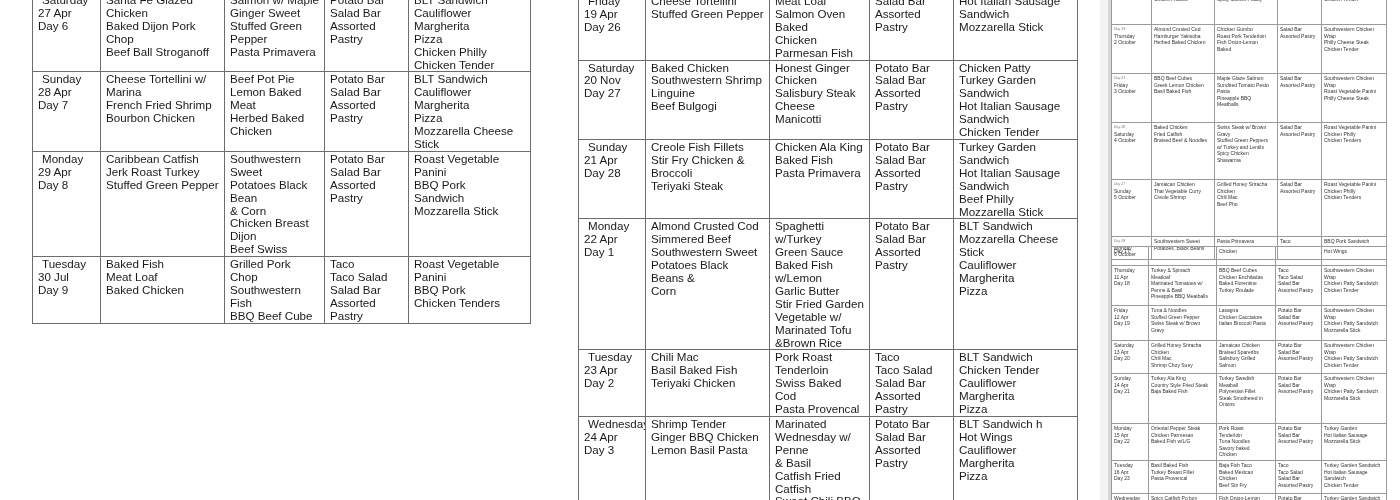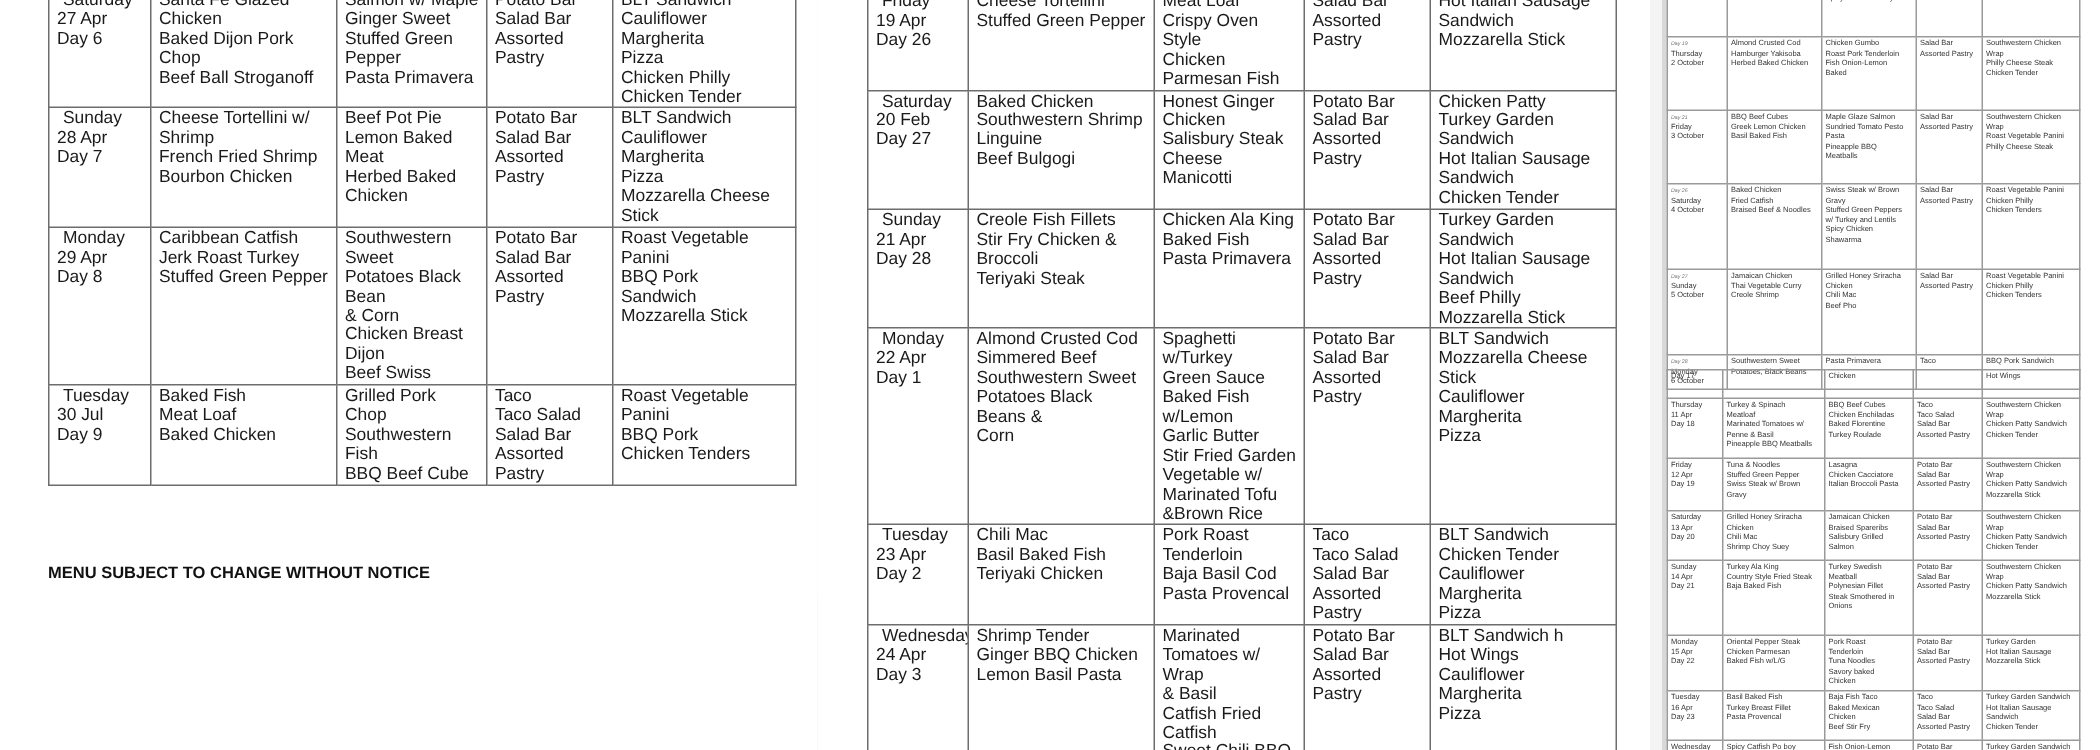--- a/index.html
+++ b/index.html
@@ -100,21 +100,21 @@
           </td>
         </tr>
         <tr style="height: 65px;">
           <td class="day">
             <span class="line first">Sunday</span>
             <span class="line">28 Apr</span>
             <span class="line">Day 7</span>
           </td>
           <td>
             <span class="line first">Cheese Tortellini w/</span>
-            <span class="line">Shrimp</span>
+            <span class="line">Marina</span>
             <span class="line">French Fried Shrimp</span>
             <span class="line">Bourbon Chicken</span>
           </td>
           <td>
             <span class="line first">Beef Pot Pie</span>
             <span class="line">Lemon Baked Meat</span>
             <span class="line">Herbed Baked</span>
             <span class="line">Chicken</span>
           </td>
           <td>
@@ -184,21 +184,20 @@
           </td>
           <td>
             <span class="line first">Roast Vegetable</span>
             <span class="line">Panini</span>
             <span class="line">BBQ Pork</span>
             <span class="line">Chicken Tenders</span>
           </td>
         </tr>
       </tbody>
   </table>
-  <div class="notice">MENU SUBJECT TO CHANGE WITHOUT NOTICE</div>
 </div>
 
 <div class="page mid">
   <table class="menu" id="mid-table">
     <colgroup>
       <col style="width:67px">
         <col style="width:124px">
         <col style="width:100px">
         <col style="width:84px">
         <col style="width:124px">
@@ -209,38 +208,38 @@
             <span class="line first">Friday</span>
             <span class="line">19 Apr</span>
             <span class="line">Day 26</span>
           </td>
           <td>
             <span class="line first">Cheese Tortellini</span>
             <span class="line">Stuffed Green Pepper</span>
           </td>
           <td>
             <span class="line first">Meat Loaf</span>
-            <span class="line">Crispy Oven Style</span>
+            <span class="line">Salmon Oven Baked</span>
             <span class="line">Chicken</span>
             <span class="line">Parmesan Fish</span>
           </td>
           <td>
             <span class="line first">Salad Bar</span>
             <span class="line">Assorted Pastry</span>
           </td>
           <td>
             <span class="line first">Hot Italian Sausage</span>
             <span class="line">Sandwich</span>
             <span class="line">Mozzarella Stick</span>
           </td>
         </tr>
         <tr style="height: 66px;">
           <td class="day">
             <span class="line first">Saturday</span>
-            <span class="line">20 Feb</span>
+            <span class="line">20 Nov</span>
             <span class="line">Day 27</span>
           </td>
           <td>
             <span class="line first">Baked Chicken</span>
             <span class="line">Southwestern Shrimp</span>
             <span class="line">Linguine</span>
             <span class="line">Beef Bulgogi</span>
           </td>
           <td>
             <span class="line first">Honest Ginger</span>
@@ -332,21 +331,21 @@
             <span class="line">Day 2</span>
           </td>
           <td>
             <span class="line first">Chili Mac</span>
             <span class="line">Basil Baked Fish</span>
             <span class="line">Teriyaki Chicken</span>
           </td>
           <td>
             <span class="line first">Pork Roast</span>
             <span class="line">Tenderloin</span>
-            <span class="line">Baja Basil Cod</span>
+            <span class="line">Swiss Baked Cod</span>
             <span class="line">Pasta Provencal</span>
           </td>
           <td>
             <span class="line first">Taco</span>
             <span class="line">Taco Salad</span>
             <span class="line">Salad Bar</span>
             <span class="line">Assorted Pastry</span>
           </td>
           <td>
             <span class="line first">BLT Sandwich</span>
@@ -361,21 +360,21 @@
             <span class="line">24 Apr</span>
             <span class="line">Day 3</span>
           </td>
           <td>
             <span class="line first">Shrimp Tender</span>
             <span class="line">Ginger BBQ Chicken</span>
             <span class="line">Lemon Basil Pasta</span>
           </td>
           <td>
             <span class="line first">Marinated</span>
-            <span class="line">Tomatoes w/ Wrap</span>
+            <span class="line">Wednesday w/ Penne</span>
             <span class="line">&amp; Basil</span>
             <span class="line">Catfish Fried</span>
             <span class="line">Catfish</span>
             <span class="line">Sweet Chili BBQ</span>
           </td>
           <td>
             <span class="line first">Potato Bar</span>
             <span class="line">Salad Bar</span>
             <span class="line">Assorted Pastry</span>
           </td>

